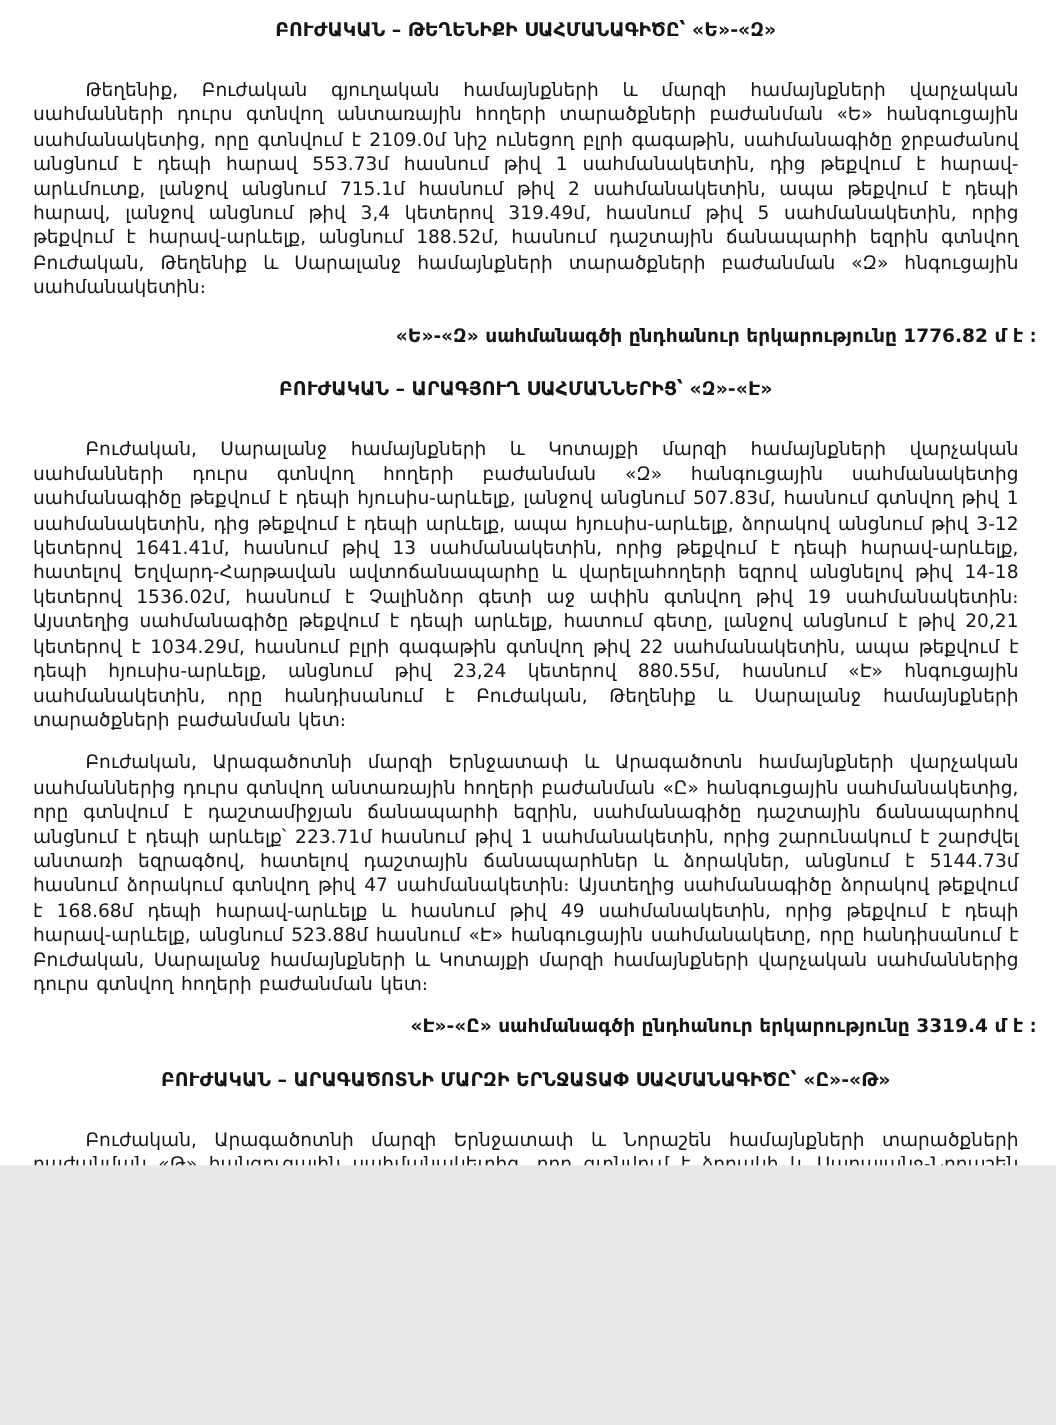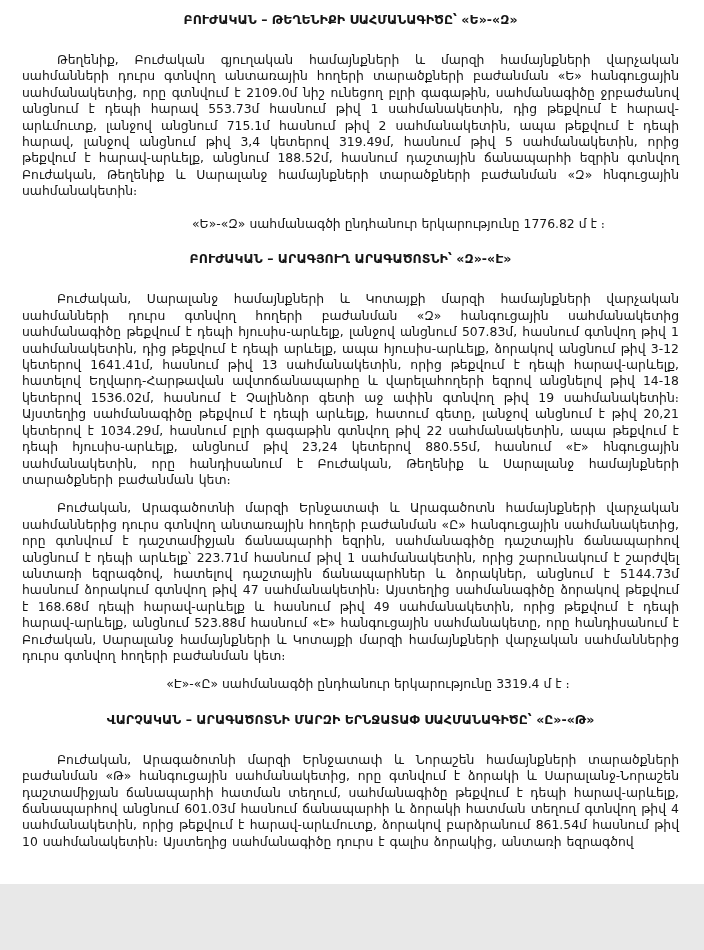--- a/index.html
+++ b/index.html
@@ -3,21 +3,21 @@
 <meta charset="utf-8">
 <style>
   html, body {
     margin: 0;
     padding: 0;
     background: #e8e8e8;
   }
   .page {
     position: relative;
     width: 704px;
-    height: 884px;
+    height: 777px;
     margin: 0 auto;
     background: #ffffff;
     color: #161616;
     font-family: "DejaVu Sans", sans-serif;
     font-size: 12.4px;
     line-height: 16.4px;
     box-sizing: border-box;
     padding: 8px 13px 0 10px;
     overflow: hidden;
   }
@@ -32,46 +32,47 @@
   .doc-section:first-child .sec-title { margin-top: 3px; }
   .body-para {
     text-align: justify;
     text-indent: 35px;
     margin: 12px;
     word-spacing: 1px;
   }
   .len-line {
     margin: 16.4px 0 0 0;
     text-indent: 96px;
-    text-align: center;
+    text-align: right;
+    font-weight: bold;
   }
   .len-line.tight {
     margin-top: 0;
     text-indent: 35px;
   }
 </style>
 </head>
 <body>
 
 <div class="page">
 
   <section class="doc-section">
     <h2 class="sec-title">ԲՈՒԺԱԿԱՆ – ԹԵՂԵՆԻՔԻ ՍԱՀՄԱՆԱԳԻԾԸ՝ «Ե»-«Զ»</h2>
     <p class="body-para">Թեղենիք, Բուժական գյուղական համայնքների և մարզի համայնքների վարչական սահմանների դուրս գտնվող անտառային հողերի տարածքների բաժանման «Ե» հանգուցային սահմանակետից, որը գտնվում է 2109.0մ նիշ ունեցող բլրի գագաթին, սահմանագիծը ջրբաժանով անցնում է դեպի հարավ 553.73մ հասնում թիվ 1 սահմանակետին, դից թեքվում է հարավ-արևմուտք, լանջով անցնում 715.1մ հասնում թիվ 2 սահմանակետին, ապա թեքվում է դեպի հարավ, լանջով անցնում թիվ 3,4 կետերով 319.49մ, հասնում թիվ 5 սահմանակետին, որից թեքվում է հարավ-արևելք, անցնում 188.52մ, հասնում դաշտային ճանապարհի եզրին գտնվող Բուժական, Թեղենիք և Սարալանջ համայնքների տարածքների բաժանման «Զ» հնգուցային սահմանակետին։</p>
     <p class="len-line">«Ե»-«Զ» սահմանագծի ընդհանուր երկարությունը 1776.82 մ է ։</p>
   </section>
 
   <section class="doc-section">
-    <h2 class="sec-title">ԲՈՒԺԱԿԱՆ – ԱՐԱԳՅՈՒՂ ԱՐԱԳԱԾՈՏՆԻ՝ «Զ»-«Է»</h2>
+    <h2 class="sec-title">ԲՈՒԺԱԿԱՆ – ԱՐԱԳՅՈՒՂ ՍԱՀՄԱՆՆԵՐԻՑ՝ «Զ»-«Է»</h2>
     <p class="body-para">Բուժական, Սարալանջ համայնքների և Կոտայքի մարզի համայնքների վարչական սահմանների դուրս գտնվող հողերի բաժանման «Զ» հանգուցային սահմանակետից սահմանագիծը թեքվում է դեպի հյուսիս-արևելք, լանջով անցնում 507.83մ, հասնում գտնվող թիվ 1 սահմանակետին, դից թեքվում է դեպի արևելք, ապա հյուսիս-արևելք, ձորակով անցնում թիվ 3-12 կետերով 1641.41մ, հասնում թիվ 13 սահմանակետին, որից թեքվում է դեպի հարավ-արևելք, հատելով Եղվարդ-Հարթավան ավտոճանապարհը և վարելահողերի եզրով անցնելով թիվ 14-18 կետերով 1536.02մ, հասնում է Չալինձոր գետի աջ ափին գտնվող թիվ 19 սահմանակետին։ Այստեղից սահմանագիծը թեքվում է դեպի արևելք, հատում գետը, լանջով անցնում է թիվ 20,21 կետերով է 1034.29մ, հասնում բլրի գագաթին գտնվող թիվ 22 սահմանակետին, ապա թեքվում է դեպի հյուսիս-արևելք, անցնում թիվ 23,24 կետերով 880.55մ, հասնում «Է» հնգուցային սահմանակետին, որը հանդիսանում է Բուժական, Թեղենիք և Սարալանջ համայնքների տարածքների բաժանման կետ։</p>
   </section>
 
   <section class="doc-section">
     <p class="body-para">Բուժական, Արագածոտնի մարզի Երնջատափ և Արագածոտն համայնքների վարչական սահմաններից դուրս գտնվող անտառային հողերի բաժանման «Ը» հանգուցային սահմանակետից, որը գտնվում է դաշտամիջյան ճանապարհի եզրին, սահմանագիծը դաշտային ճանապարհով անցնում է դեպի արևելք՝ 223.71մ հասնում թիվ 1 սահմանակետին, որից շարունակում է շարժվել անտառի եզրագծով, հատելով դաշտային ճանապարհներ և ձորակներ, անցնում է 5144.73մ հասնում ձորակում գտնվող թիվ 47 սահմանակետին։ Այստեղից սահմանագիծը ձորակով թեքվում է 168.68մ դեպի հարավ-արևելք և հասնում թիվ 49 սահմանակետին, որից թեքվում է դեպի հարավ-արևելք, անցնում 523.88մ հասնում «Է» հանգուցային սահմանակետը, որը հանդիսանում է Բուժական, Սարալանջ համայնքների և Կոտայքի մարզի համայնքների վարչական սահմաններից դուրս գտնվող հողերի բաժանման կետ։</p>
     <p class="len-line tight">«Է»-«Ը» սահմանագծի ընդհանուր երկարությունը 3319.4 մ է ։</p>
   </section>
 
   <section class="doc-section">
-    <h2 class="sec-title">ՎԱՐՉԱԿԱՆ – ԱՐԱԳԱԾՈՏՆԻ ՄԱՐԶԻ ԵՐՆՋԱՏԱՓ ՍԱՀՄԱՆԱԳԻԾԸ՝ «Ը»-«Թ»</h2>
+    <h2 class="sec-title">ԲՈՒԺԱԿԱՆ – ԱՐԱԳԱԾՈՏՆԻ ՄԱՐԶԻ ԵՐՆՋԱՏԱՓ ՍԱՀՄԱՆԱԳԻԾԸ՝ «Ը»-«Թ»</h2>
     <p class="body-para">Բուժական, Արագածոտնի մարզի Երնջատափ և Նորաշեն համայնքների տարածքների բաժանման «Թ» հանգուցային սահմանակետից, որը գտնվում է ձորակի և Սարալանջ-Նորաշեն դաշտամիջյան ճանապարհի հատման տեղում, սահմանագիծը թեքվում է դեպի հարավ-արևելք, ճանապարհով անցնում 601.03մ հասնում ճանապարհի և ձորակի հատման տեղում գտնվող թիվ 4 սահմանակետին, որից թեքվում է հարավ-արևմուտք, ձորակով բարձրանում 861.54մ հասնում թիվ 10 սահմանակետին։ Այստեղից սահմանագիծը դուրս է գալիս ձորակից, անտառի եզրագծով</p>
   </section>
 
 </div>
 
 </body></html>

